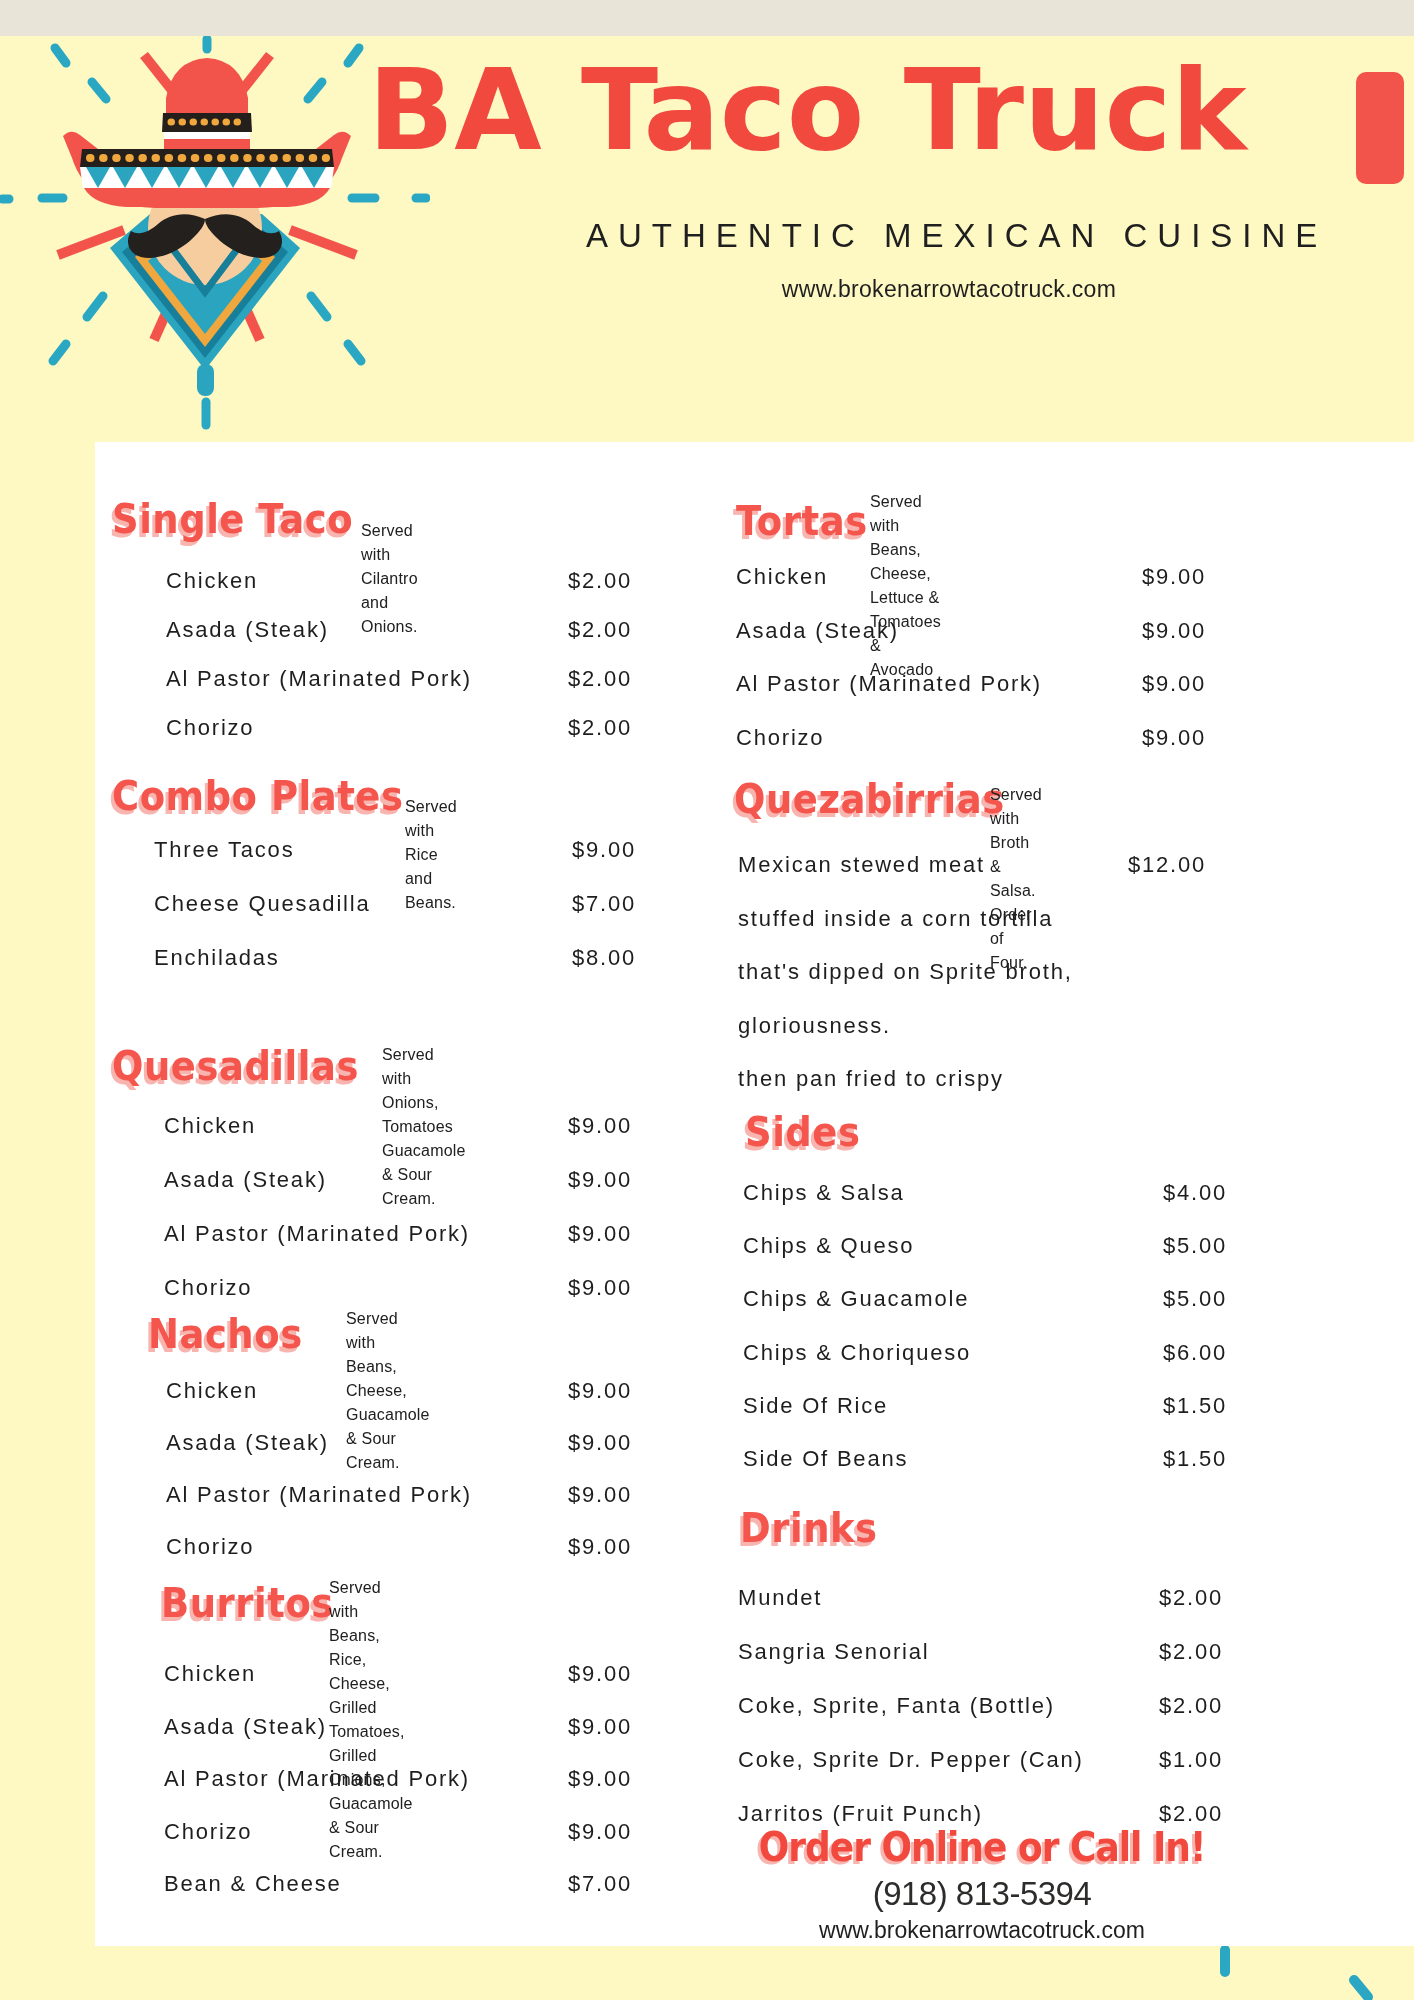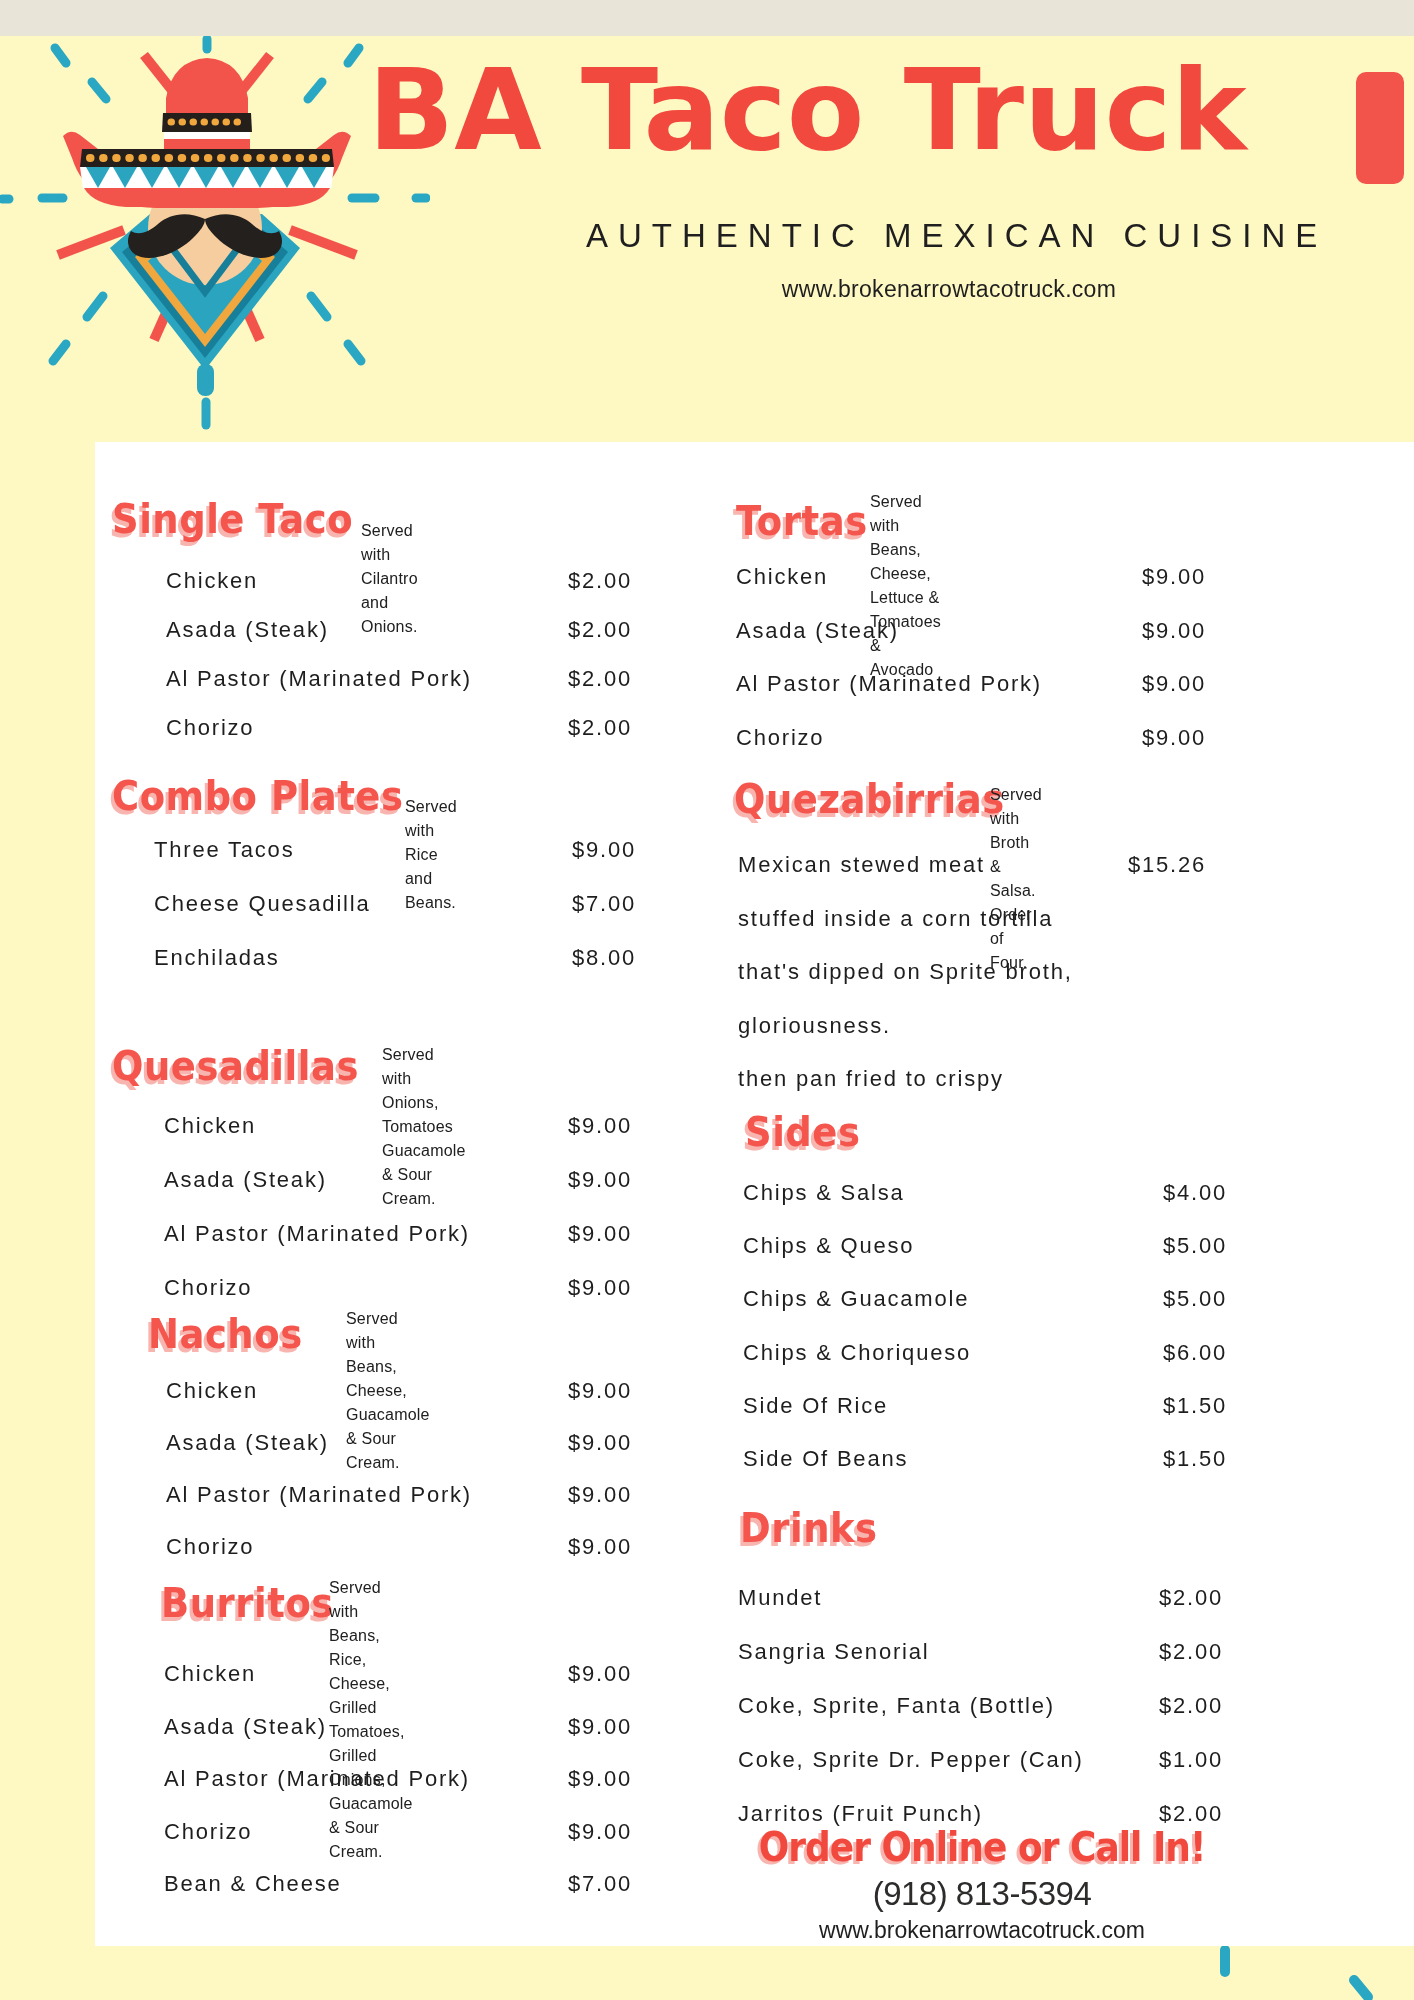--- a/index.html
+++ b/index.html
@@ -301,21 +301,21 @@
         </div>
     </section>
 
     <section class="menu-section" style="left:639px;top:332px;">
       <h2>Quezabirrias</h2>
       <p class="note" style="left:256px;top:9px;">Served with Broth &amp; Salsa.
 Order of Four.</p>
       <div class="rows" style="left:4px;top:77px;width:468px;--rh:53.5px;">
           <div class="row">
             <span class="item-name">Mexican stewed meat</span>
-            <span class="item-price">$15.26</span>
+            <span class="item-price">$12.00</span>
           </div>
           <div class="row">
             <span class="item-name">stuffed inside a corn tortilla</span>
             <span class="item-price"></span>
           </div>
           <div class="row">
             <span class="item-name">that's dipped on Sprite broth,</span>
             <span class="item-price"></span>
           </div>
           <div class="row">

